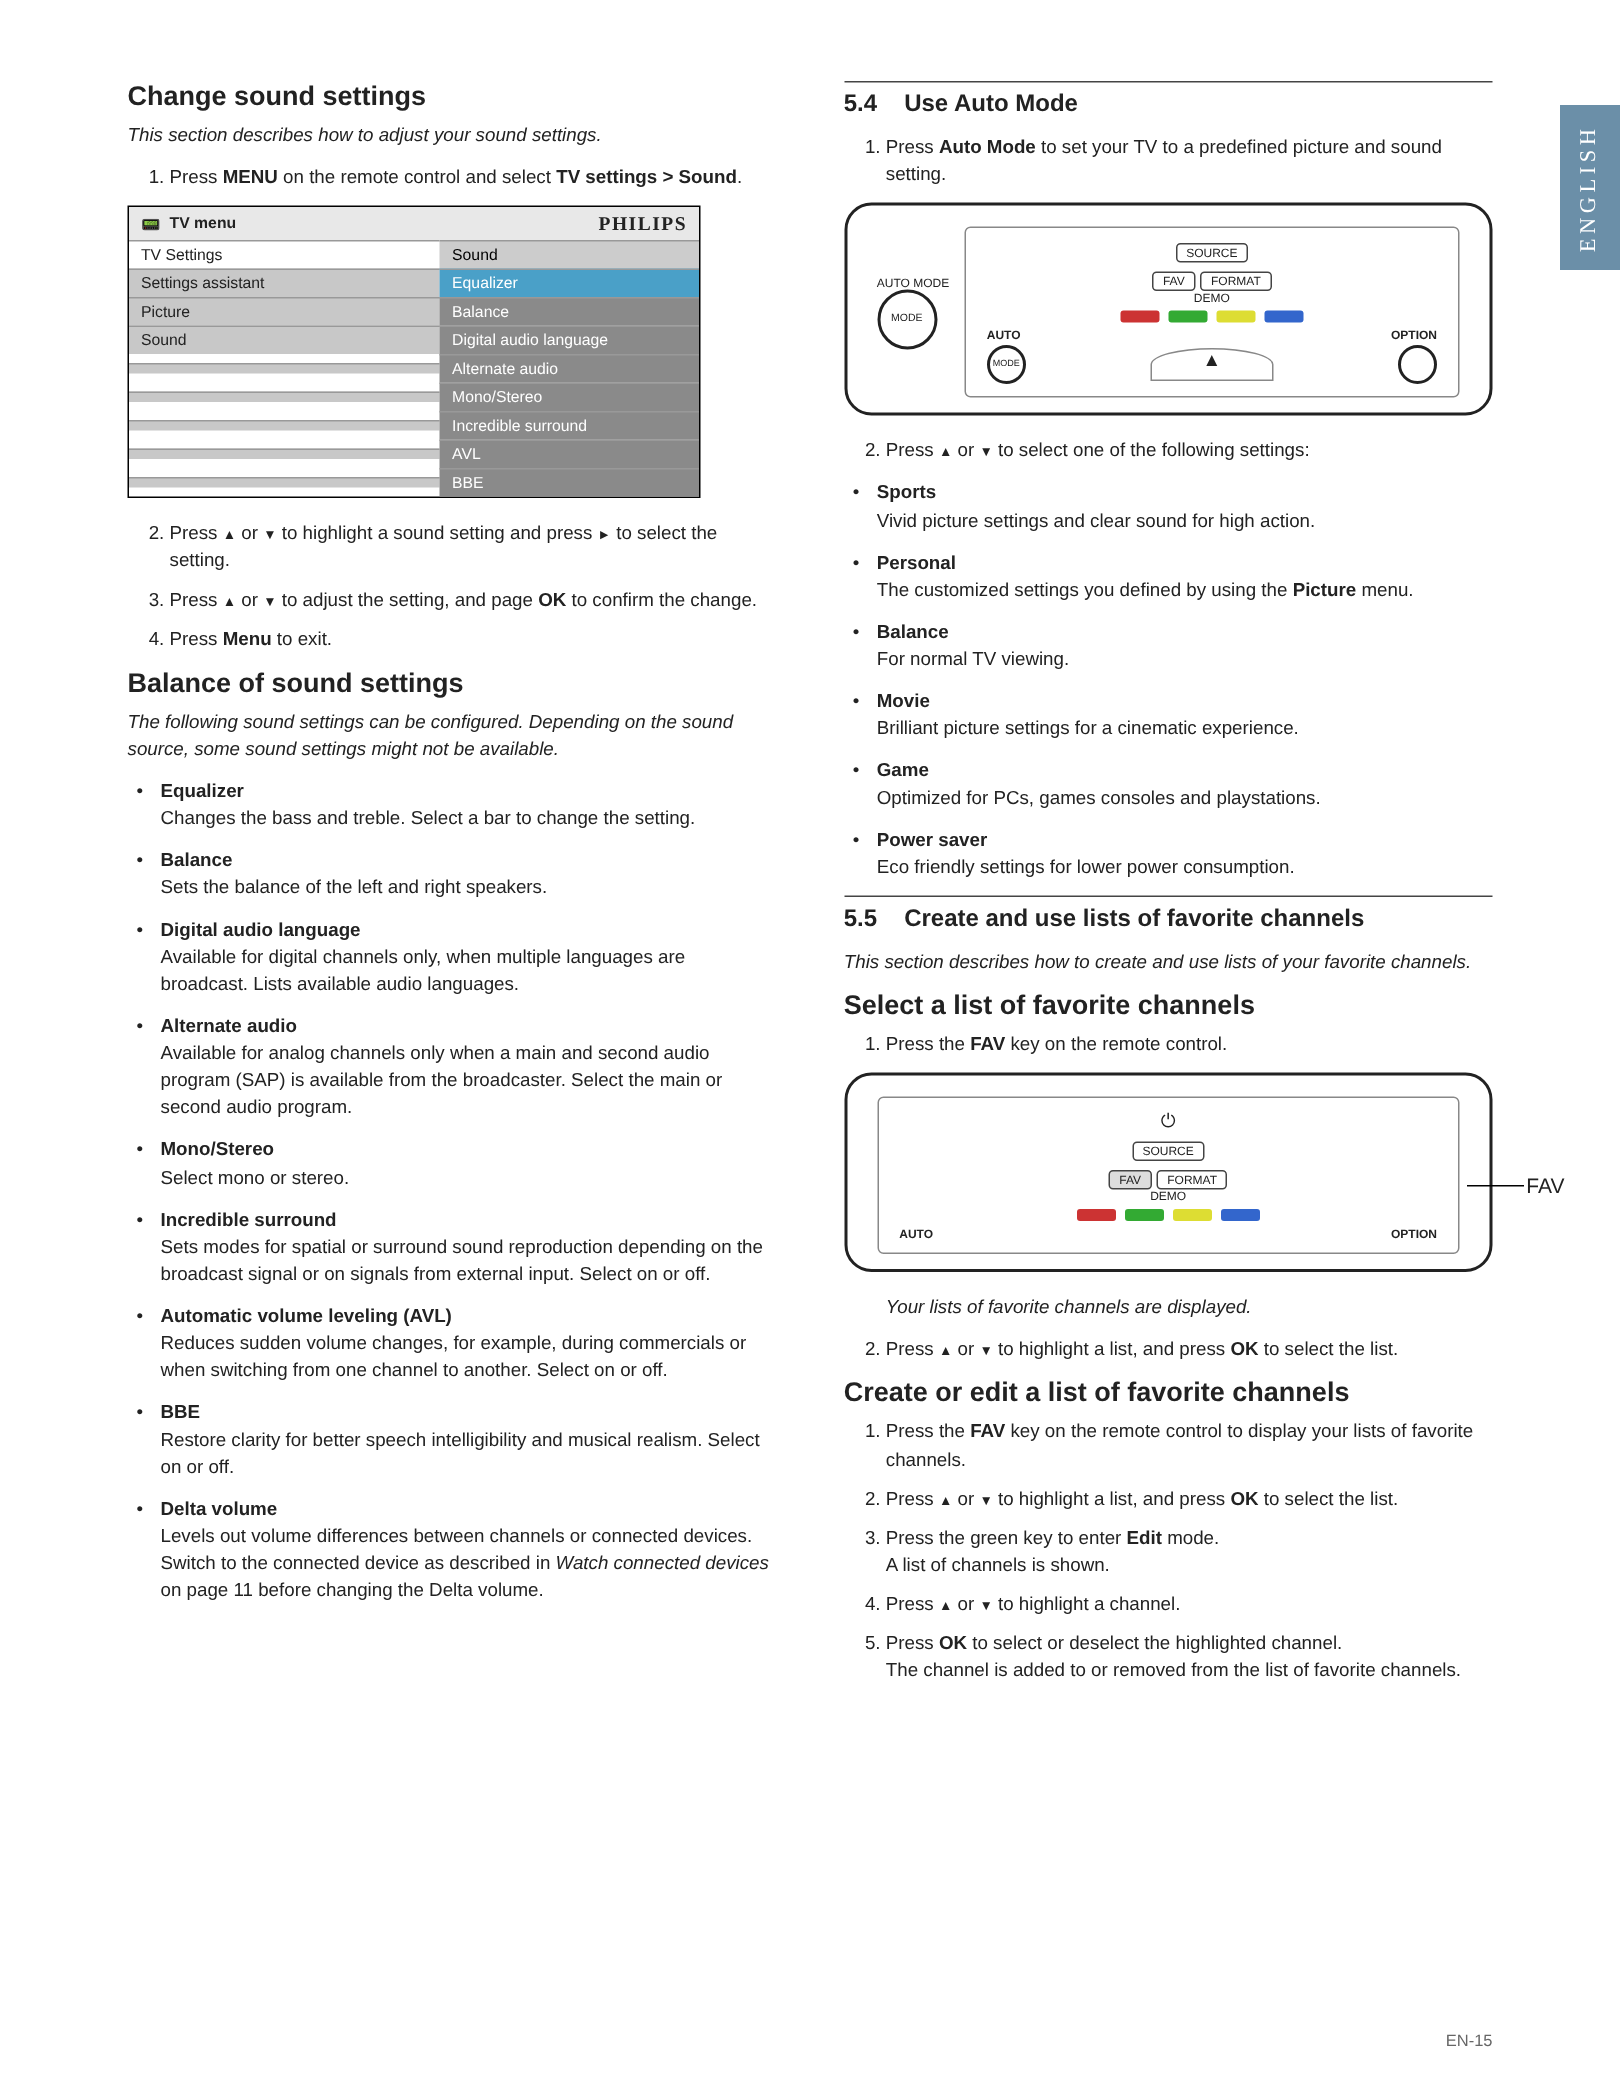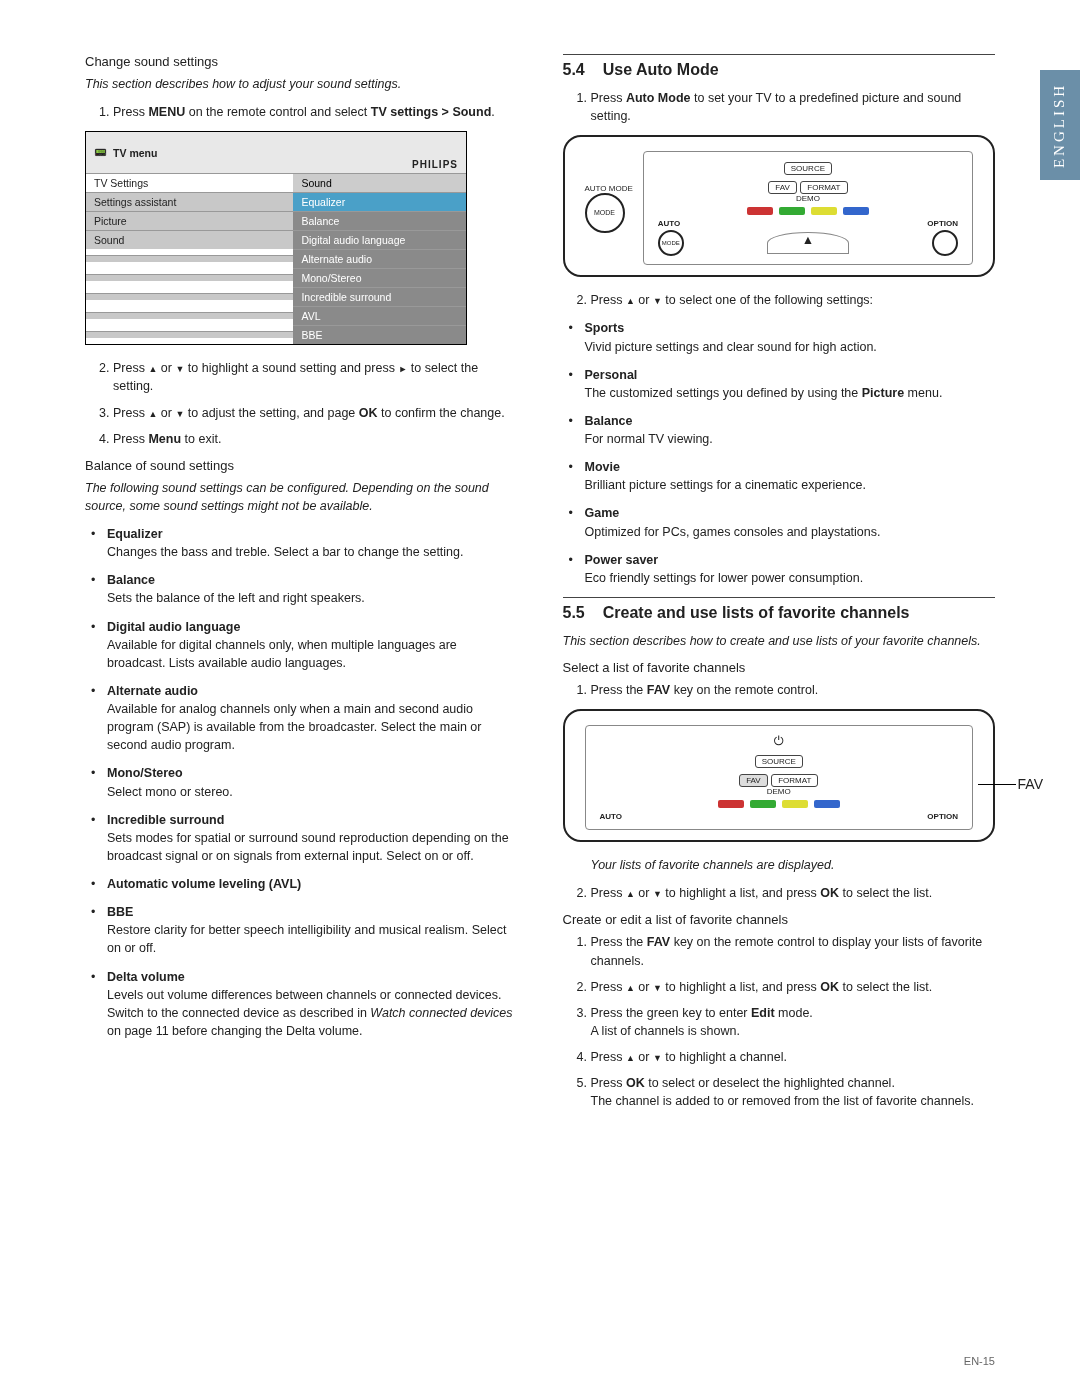--- a/index.html
+++ b/index.html
@@ -1,36 +1,36 @@
 <!DOCTYPE html>
 <html><head>
 <meta charset="utf-8">
 <style>
 body{margin:0;font-family:Arial,Helvetica,sans-serif;font-size:12.5px;color:#222;background:#fff;}
 .page{width:1080px;height:1397px;position:relative;box-sizing:border-box;padding:50px 85px 40px 85px;}
 .tab{position:absolute;right:0;top:70px;width:40px;height:110px;background:#6b8fa8;color:#fff;display:flex;align-items:center;justify-content:center;}
 .tab span{transform:rotate(-90deg);font-size:15px;letter-spacing:3px;font-family:"Times New Roman",serif;}
 .cols{display:flex;gap:45px;}
 .col{flex:1;min-width:0;}
-.h3{font-weight:normal;font-size:13px;margin:4px 0 6px;}
+.h3{font-weight:bold;font-size:18px;margin:4px 0 6px;}
 .h2{font-weight:bold;font-size:16px;margin:4px 0 10px;display:flex;gap:18px;border-top:1px solid #444;padding-top:6px;}
 p{margin:3px 0 10px;line-height:1.45;font-style:italic;}
 ol{margin:4px 0 10px;padding-left:28px;}
 ol li{margin-bottom:8px;line-height:1.45;}
 ul.dot{list-style:none;margin:4px 0 10px;padding-left:22px;}
 ul.dot>li{margin-bottom:10px;line-height:1.45;position:relative;}
 ul.dot>li:before{content:"•";position:absolute;left:-16px;top:0;}
 .b{font-weight:bold;}
 .i{font-style:italic;}
 .tri-u:before{content:"▲";font-size:9px;}
 .tri-d:before{content:"▼";font-size:9px;}
 .tri-r:before{content:"►";font-size:9px;}
 .menubox{border:1px solid #000;margin:8px 0 14px;font-size:10.5px;width:380px;}
 .menubox .hdr{display:flex;align-items:center;background:#e8e8e8;padding:3px 8px;font-weight:bold;}
-.menubox .hdr .brand{margin-left:auto;font-family:Liberation Sans, sans-serif;letter-spacing:1px;font-size:10px;margin-top:24px;}
+.menubox .hdr .brand{margin-left:auto;font-family:Liberation Serif, serif;letter-spacing:1px;font-size:13px;}
 .menubox .row{display:flex;align-items:center;}
 .menubox .cell{border-top:1px solid #999;padding:3px 8px;}
 .menubox .c1{width:55%;}
 .menubox .c2{width:45%;background:#8a8a8a;color:#fff;}
 .menubox .c2.sel{background:#4aa0c8;}
 .menubox .c1.gray{background:#c8c8c8;}
 .remote{border:2px solid #222;border-radius:18px;padding:14px 20px 10px;margin:8px 0 14px;position:relative;}
 .remote .inner{border:1px solid #888;border-radius:4px;padding:8px 14px;}
 .rlabel{font-size:8px;text-align:center;}
 .btnbox{border:1px solid #444;border-radius:3px;display:inline-block;padding:1px 6px;font-size:8px;}
@@ -112,21 +112,21 @@
 
   <div class="h3">Balance of sound settings</div>
   <p>The following sound settings can be configured. Depending on the sound source, some sound settings might not be available.</p>
   <ul class="dot">
     <li><span class="b">Equalizer</span><br><span>Changes the bass and treble.  Select a bar to change the setting.</span></li>
     <li><span class="b">Balance</span><br><span>Sets the balance of the left and right speakers.</span></li>
     <li><span class="b">Digital audio language</span><br><span>Available for digital channels only, when multiple languages are broadcast. Lists available audio languages.</span></li>
     <li><span class="b">Alternate audio</span><br><span>Available for analog channels only when a main and second audio program (SAP) is available from the broadcaster. Select the main or second audio program.</span></li>
     <li><span class="b">Mono/Stereo</span><br><span>Select mono or stereo.</span></li>
     <li><span class="b">Incredible surround</span><br><span>Sets modes for spatial or surround sound reproduction depending on the broadcast signal or on signals from external input.  Select on or off.</span></li>
-    <li><span class="b">Automatic volume leveling (AVL)</span><br></li>
+    <li><span class="b">Automatic volume leveling (AVL)</span><br><span>Reduces sudden volume changes, for example, during commercials or when switching from one channel to another. Select on or off.</span></li>
     <li><span class="b">BBE</span><br><span>Restore clarity for better speech intelligibility and musical realism. Select on or off.</span></li>
     <li><span class="b">Delta volume</span><br><span>Levels out volume differences between channels or connected devices.  Switch to the connected device as described in </span><span class="i">Watch connected devices</span><span> on page 11 before changing the Delta volume.</span></li>
   </ul>
 </div>
 
 <div class="col">
   <div class="h2">
           <span>5.4</span>
           <span>Use Auto Mode</span>
         </div>

